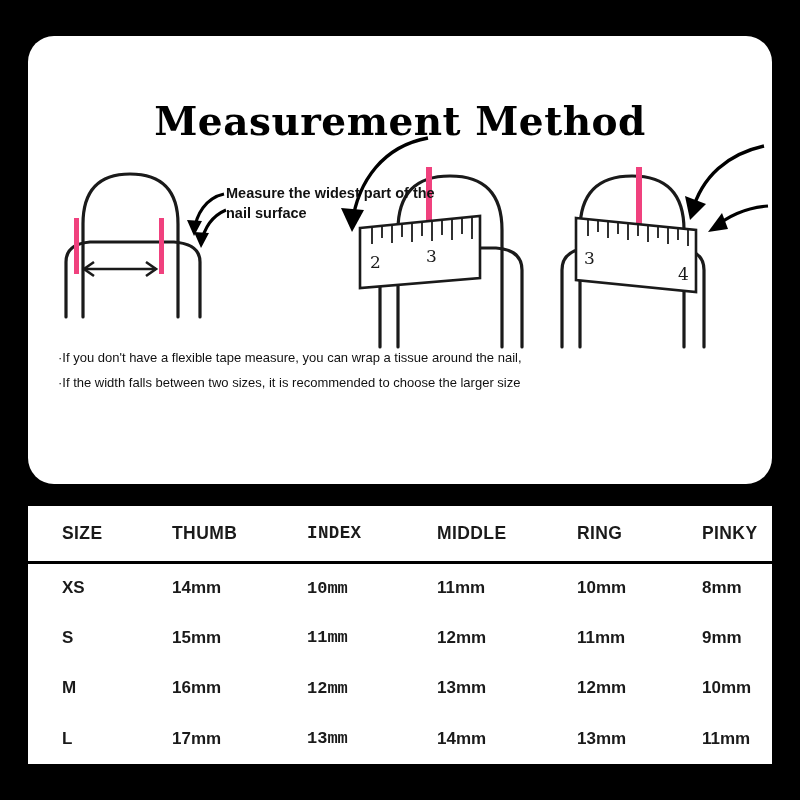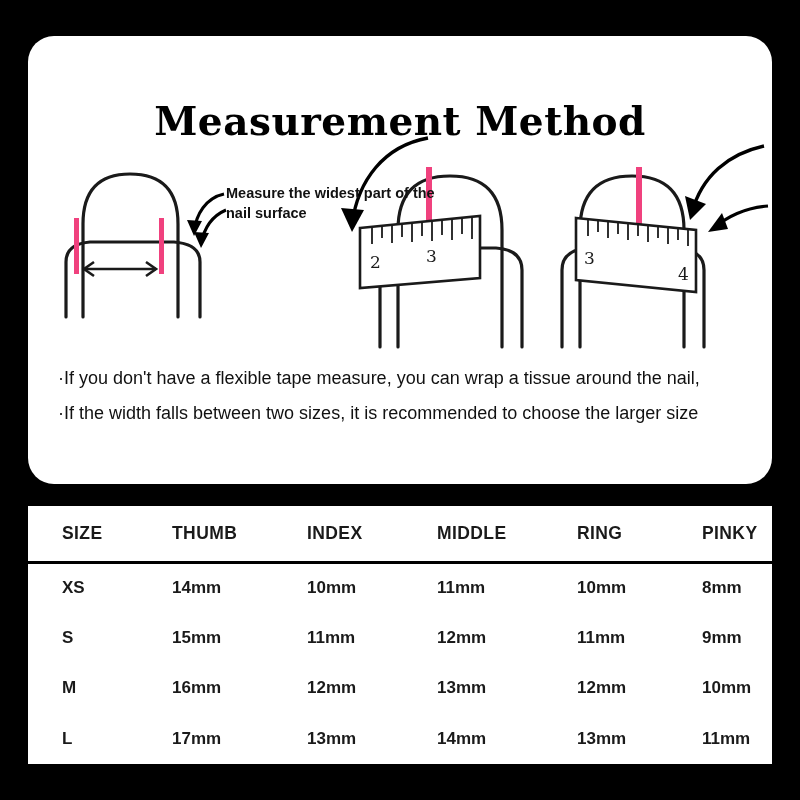--- a/index.html
+++ b/index.html
@@ -61,24 +61,24 @@
     font-size: 14.5px;
     font-weight: bold;
     line-height: 1.35;
     color: #111111;
     margin-left: 18px;
   }
 
   .bullets {
     position: absolute;
     left: 30px;
-    top: 325px;
+    top: 309px;
     width: 690px;
     color: #111111;
-    font-size: 18px;
+    font-size: 13px;
     line-height: 1.95;
   }
   .bullets p {
     margin: 0;
   }
   .bullets .indent {
     padding-left: 10px;
   }
 
   
@@ -112,21 +112,21 @@
     height: 56px;
   }
   table.size-table tbody tr {
     height: 47px;
   }
   table.size-table thead tr {
     border-bottom: 3px solid #000000;
   }
   .c-size { width: 92px; padding-left: 34px !important; }
   .c-thumb { width: 135px; padding-left: 18px !important; }
-  .c-index { width: 130px; }
+  .c-index { width: 130px; font-family: Liberation Mono, monospace; }
   .c-middle { width: 140px; }
   .c-ring { width: 125px; }
   .c-pinky { width: 120px; }
 </style>
 </head>
 <body>
 
 <div class="page">
 
   <div class="top-card">

